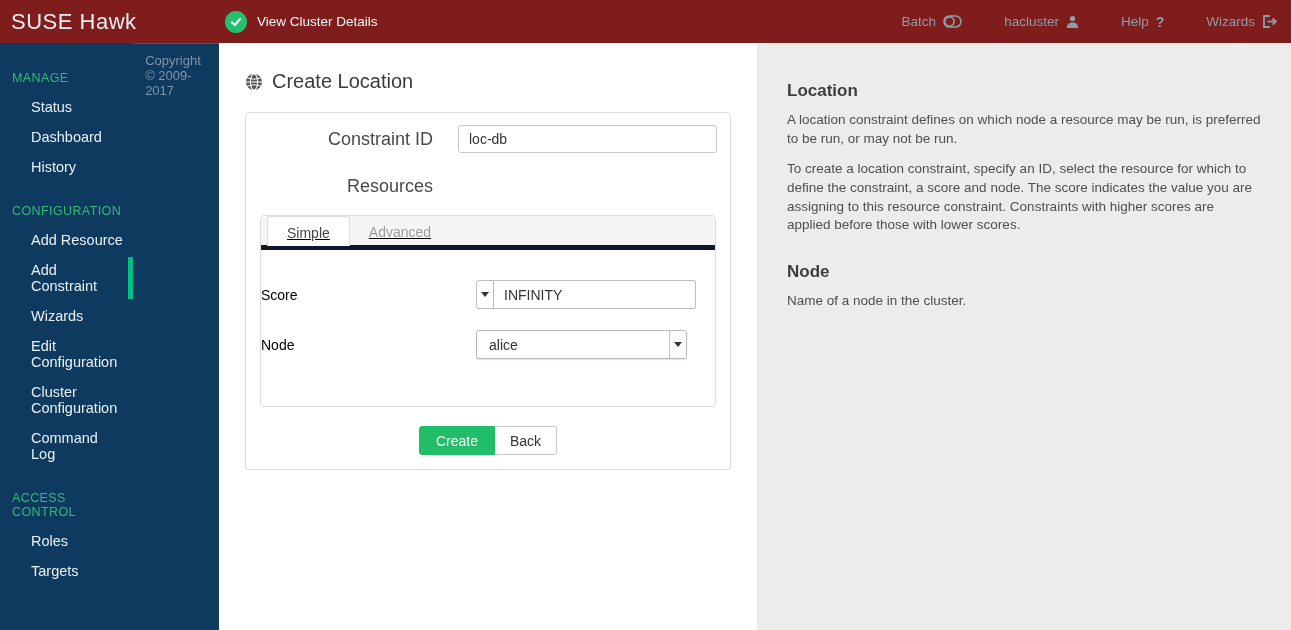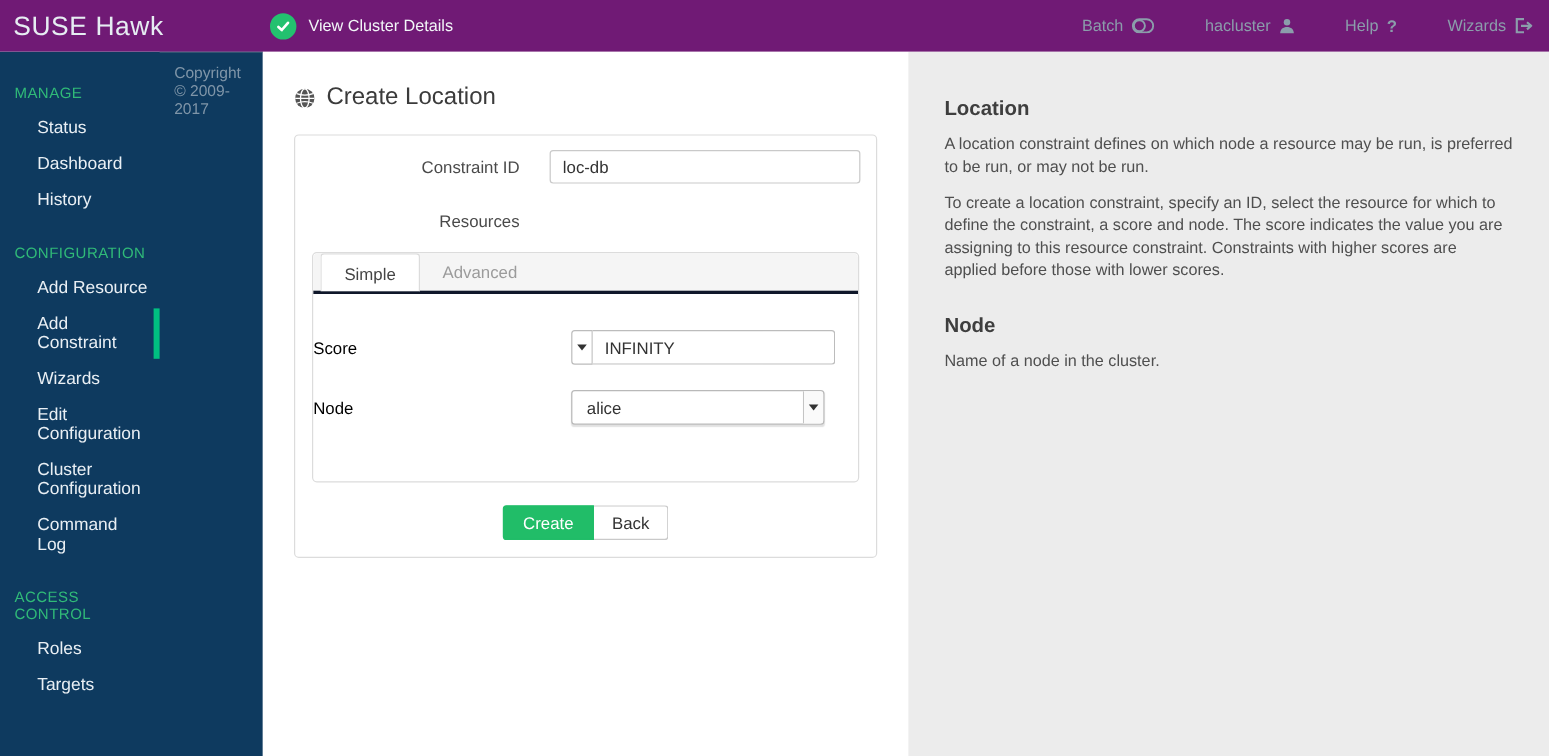--- a/index.html
+++ b/index.html
@@ -1,21 +1,21 @@
 <!DOCTYPE html>
 <html><head>
 <meta charset="utf-8">
 <style>
   * { box-sizing: border-box; margin: 0; padding: 0; }
   html,body { width:1291px; height:630px; overflow:hidden; }
   body { font-family:"Liberation Sans", sans-serif; background:#fff; position:relative; }
 
   
   .header { position:absolute; top:0; left:0; width:1291px; height:43px;
-            background:#701a75; display:flex; align-items:center; z-index:10; }
+            background:#7f1d1d; display:flex; align-items:center; z-index:10; }
   .brand { width:219px; padding-left:11px; color:#e6edf2; font-size:22px; font-weight:400; letter-spacing:.5px; }
   .cluster-status { display:flex; align-items:center; gap:10px; margin-left:6px; color:#f2f6f8; font-size:13.5px; }
   .check-circle { width:22px; height:22px; border-radius:50%; background:#23c16f; display:flex; align-items:center; justify-content:center; }
   .header-right { margin-left:auto; display:flex; align-items:center; gap:42px; padding-right:14px;
                   color:#8b9dab; font-size:13.5px; }
   .header-item { display:flex; align-items:center; gap:7px; cursor:pointer; }
   .hicon { display:inline-flex; align-items:center; }
 
   
   .app { position:absolute; top:43px; left:0; right:0; bottom:0; display:flex; }
@@ -32,42 +32,42 @@
   .company { color:#e9eff4; font-size:15px; }
 
   
   .main { width:538px; background:#fff; flex-shrink:0; }
   .page-title { display:flex; align-items:center; gap:9px; margin:27px 0 0 26px; }
   .page-title h1 { font-size:20px; font-weight:500; color:#3b3b3b; }
 
   .card { margin:19px 0 0 26px; width:486px; border:1px solid #dcdcdc; border-radius:4px; padding:12px 13px 14px 13px; }
   .frow { display:flex; align-items:center; margin-bottom:15px; }
   .frow.top { align-items:flex-start; }
-  .flabel { width:174px; text-align:right; margin-right:25px; font-size:14px; color:#4a4a4a; flex-shrink:0; }
+  .flabel { width:174px; text-align:right; margin-right:25px; font-size:18px; color:#4a4a4a; flex-shrink:0; }
   .frow.top .flabel { padding-top:8px; }
   .text-input { width:261px; height:28px; border:1px solid #c9c9c9; border-radius:3px; padding:0 10px; font-size:14px; color:#333; font-family:"Liberation Sans",sans-serif; outline:none; }
 
   
   .listbox { position:relative; width:261px; height:104px; border:1px solid #c9c9c9; border-radius:3px; background:#fff; overflow:hidden; }
   .options { position:absolute; left:0; top:1px; right:17px; }
   .option { height:18px; line-height:17px; font-size:14px; color:#3c3c3c; padding:0 6px; white-space:nowrap; cursor:pointer; }
   .option.selected { background:#8f8f8f; color:#fff; }
   .lb-scroll { position:absolute; top:0; right:0; bottom:0; width:17px; background:#f4f4f4; border-left:1px solid #ddd; }
   .sc-btn { position:absolute; left:0; right:0; display:flex; align-items:center; justify-content:center; cursor:pointer; }
   .sc-up { top:0; height:15px; background:#efefef; border-bottom:1px solid #d6d6d6; }
   .sc-down { bottom:0; height:26px; background:#e2e2e2; border-top:1px solid #d0d0d0; align-items:flex-end; padding-bottom:5px; }
   .chev { width:6px; height:6px; border-right:1.6px solid #8a8a8a; border-bottom:1.6px solid #8a8a8a; }
   .chev.up { transform:rotate(-135deg); margin-top:3px; }
   .chev.down { transform:rotate(45deg); }
   .sc-thumb { position:absolute; top:15px; left:0; right:0; height:37px; background:#fdfdfd; border:1px solid #c6c6c6; border-left:none; border-right:none; display:flex; align-items:center; justify-content:center; cursor:grab; }
   .grip { width:8px; height:1px; background:#b5b5b5; box-shadow:0 -3px 0 #b5b5b5, 0 3px 0 #b5b5b5; }
 
   
   .tab-panel { margin-left:1px; width:456px; border:1px solid #dcdcdc; border-radius:4px; margin-top:4px; }
-  .tab-strip { display:flex; background:#f5f5f5; border-bottom:3px solid #0f172a; border-radius:4px 4px 0 0; padding-left:6px; height:34px; }
+  .tab-strip { display:flex; background:#f5f5f5; border-bottom:5px solid #0f172a; border-radius:4px 4px 0 0; padding-left:6px; height:34px;text-decoration:underline; }
   .tab { padding:8px 19px; font-size:14px; cursor:pointer; }
   .tab.active { background:#fff; border:1px solid #dcdcdc; border-bottom:1px solid #fff; border-radius:3px 3px 0 0; margin-bottom:-1px; margin-top:0; color:#444; }
   .tab.inactive { color:#9b9b9b; }
   .tab-content { padding:30px 28px 47px 0; }
   .trow { display:flex; align-items:center; margin-bottom:21px; }
   .trow:last-child { margin-bottom:0; }
   .tlabel { width:177px; text-align:left; margin-right:38px; font-size:14px; color:#000000; flex-shrink:0; }
   .score-group { display:flex; width:220px; }
   .caret-btn { width:29px; height:29px; border:1px solid #bcbcbc; border-radius:3px 0 0 3px; background:#fff; display:flex; align-items:center; justify-content:center; cursor:pointer; }
   .caret { width:0; height:0; border-left:4px solid transparent; border-right:4px solid transparent; border-top:5px solid #333; }

